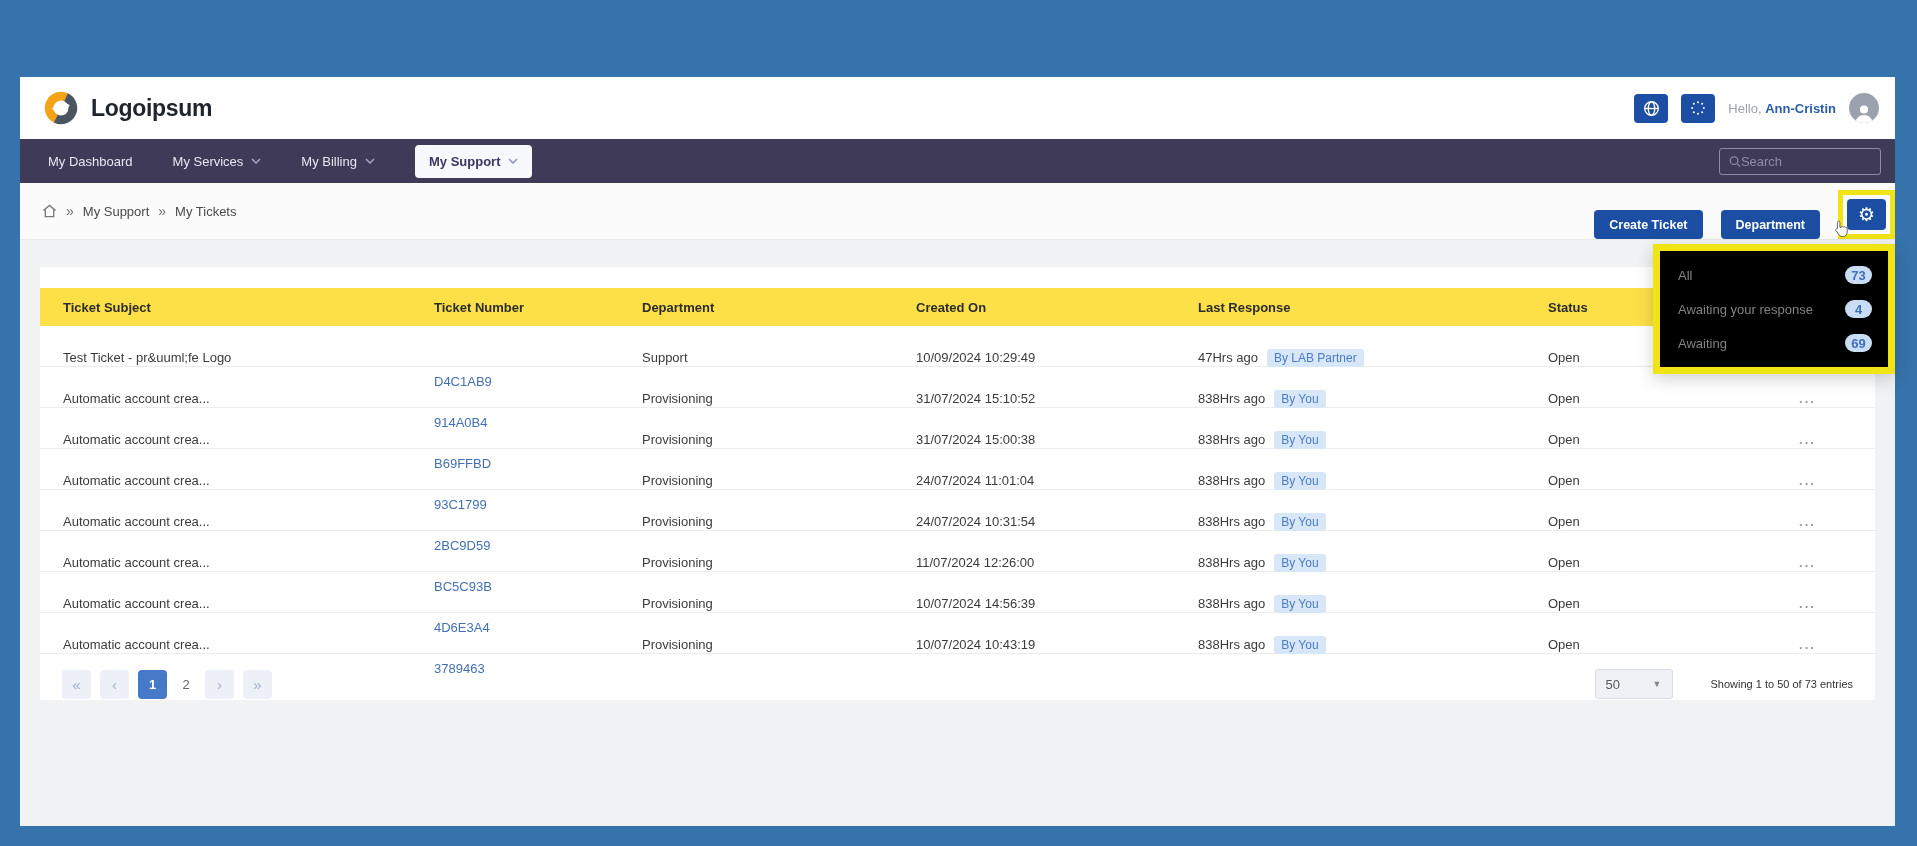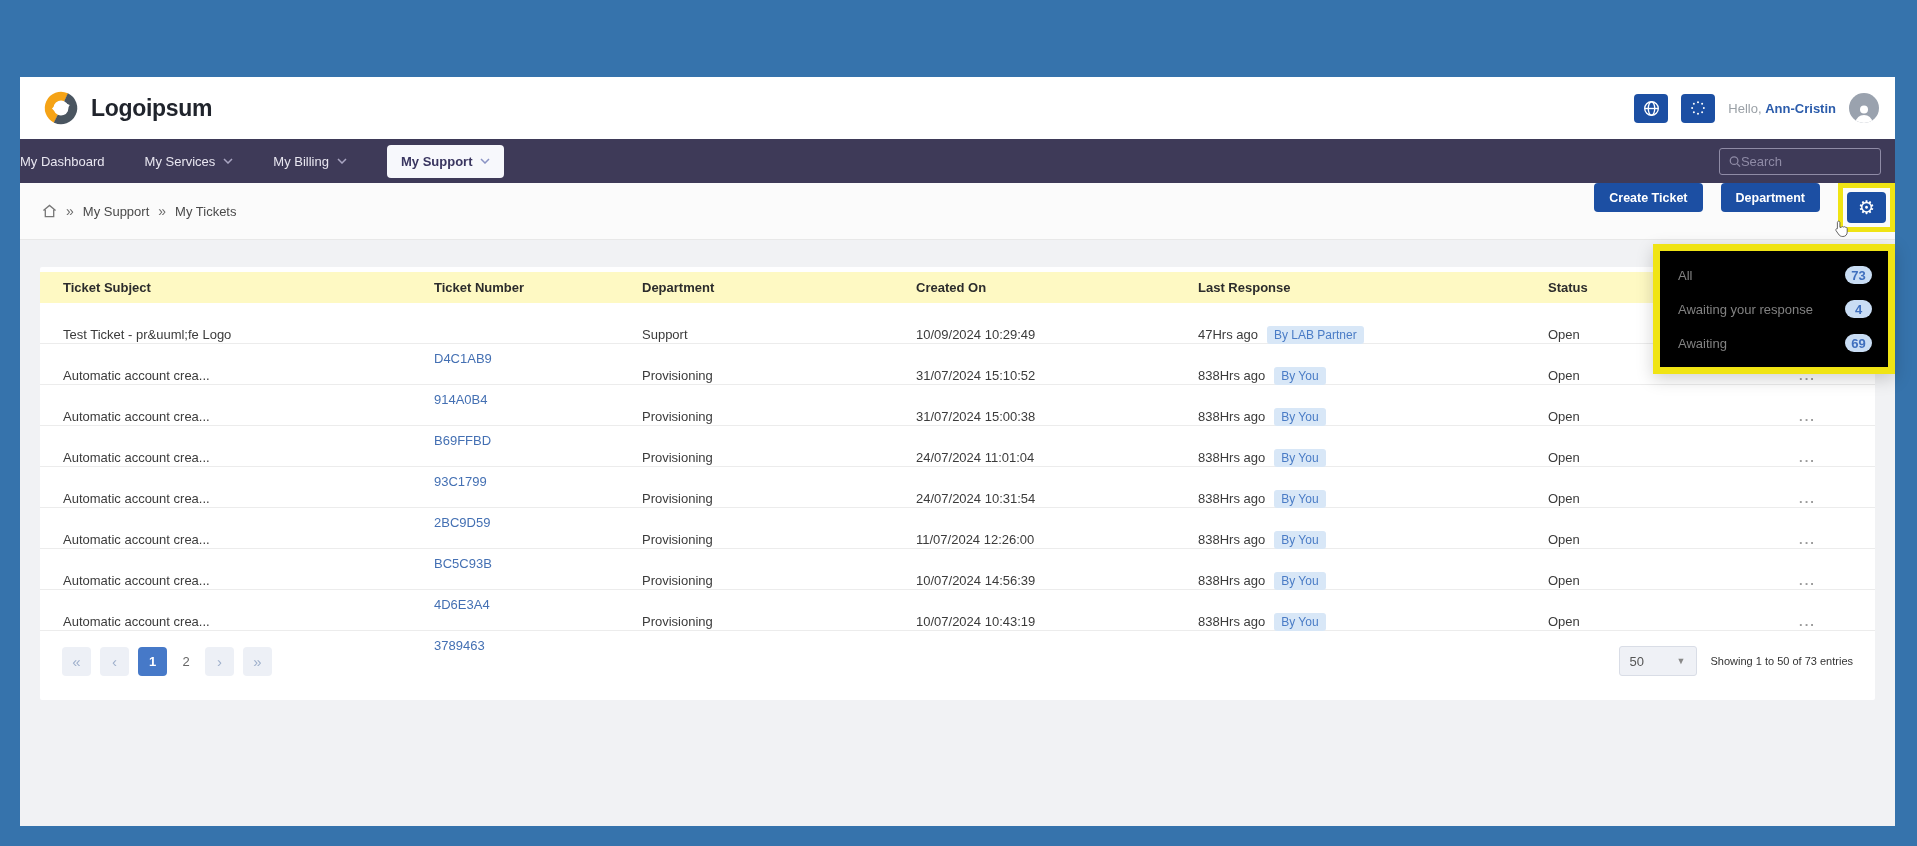--- a/index.html
+++ b/index.html
@@ -12,58 +12,58 @@
   .app-header { position:absolute; left:0; top:0; width:100%; height:62px; background:#fff; }
   .brand { position:absolute; left:22px; top:12px; display:flex; align-items:center; gap:11px; }
   .brand-name { font-size:23px; font-weight:bold; color:#20242c; letter-spacing:-0.3px; }
   .header-right { position:absolute; right:16px; top:16px; height:30px; display:flex; align-items:center; gap:13px; }
   .icon-btn { width:34px; height:29px; border:none; border-radius:4px; background:#1C4FA3; display:flex; align-items:center; justify-content:center; cursor:pointer; }
   .greeting { font-size:13px; color:#9aa0a6; white-space:nowrap; }
   .greeting b { color:#2b5cab; }
   .avatar { width:30px; height:30px; border-radius:50%; background:#9aa2ae; display:flex; align-items:flex-end; justify-content:center; overflow:hidden; cursor:pointer; }
 
   
-  .main-nav { position:absolute; top:62px; left:0; width:100%; height:44px; background:#3E3A58; display:flex; align-items:center; gap:40px; }
+  .main-nav { position:absolute; top:62px; left:0; width:100%; height:44px; background:#3E3A58; display:flex; align-items:center; padding-left:28px; gap:40px; }
   .nav-item { font-size:13px; color:#E8E6F0; display:flex; align-items:center; gap:8px; cursor:pointer; white-space:nowrap; }
   .nav-item .chev { color:#A9A5C2; display:flex; }
   .nav-item.active { background:#F7F8FC; color:#3A3660; font-weight:bold; padding:9px 14px; border-radius:4px; }
   .nav-item.active .chev { color:#8a93c4; }
   .nav-search { position:absolute; right:14px; top:9px; width:162px; height:27px; border:1px solid #8F8BA6; border-radius:3px; display:flex; align-items:center; padding:0 9px; }
   .nav-search input { background:transparent; border:none; outline:none; font-size:13px; color:#d7d5e1; width:100%; font-family:inherit; }
   .nav-search input::placeholder { color:#8F8BA6; }
 
   
   .toolbar { position:absolute; top:106px; left:0; width:100%; height:57px; background:#FBFBFB; border-bottom:1px solid #e8e8e8; }
   .breadcrumb { position:absolute; left:22px; top:0; height:100%; display:flex; align-items:center; gap:9px; font-size:13px; color:#4a4a4a; }
   .crumb { cursor:pointer; }
   .crumb-sep { color:#6b6b6b; font-size:14px; }
-  .toolbar-actions { position:absolute; right:0; top:0; height:100%; display:flex; align-items:flex-start; gap:18px; }
+  .toolbar-actions { position:absolute; right:0; top:0; height:100%; display:flex; align-items:flex-end; gap:18px; }
   .btn-primary { background:#1C4FA3; color:#fff; font-size:12.5px; font-weight:bold; border:none; border-radius:4px; height:29px; padding:0 15px; cursor:pointer; font-family:inherit; white-space:nowrap; }
   .gear-highlight { border:5px solid #F0E414; padding:4px; background:#FBFBFB; display:flex; }
   .gear-btn { width:39px; height:31px; border:none; border-radius:4px; background:#1C4FA3; color:#fff; display:flex; align-items:center; justify-content:center; cursor:pointer; }
   .gear-glyph { font-family:"DejaVu Sans",sans-serif; font-size:19px; line-height:1; }
 
   
   .content { position:absolute; top:163px; left:0; width:100%; bottom:0; background:#F1F2F4; }
   .card { position:absolute; left:20px; right:20px; top:27px; height:433px; background:#fff; border-radius:2px; padding-top:5px; }
 
   .t-row { display:grid; grid-template-columns:394px 208px 274px 282px 350px 192px 1fr; align-items:center; height:41px; border-bottom:1px solid #ECECEC; font-size:13px; color:#3b3b3b; }
-  .t-head { height:31px; background:#fef9c3; font-weight:bold; color:#2c2c2c; border-bottom:none; }
+  .t-head { height:38px; background:#fde047; font-weight:bold; color:#2c2c2c; border-bottom:none;margin-top:16px; }
   .t-row > div:first-child { padding-left:23px; }
   .num { color:#4470B3; cursor:pointer;margin-top:48px; }
   .resp-cell { display:flex; align-items:center; }
   .resp-badge { background:#D8E7F7; color:#4A7CC6; font-size:12px; padding:2px 7px; border-radius:3px; margin-left:9px; white-space:nowrap; }
   .actions-cell { text-align:center; color:#9a9a9a; letter-spacing:2px; font-weight:bold; cursor:pointer; }
 
   .pager-row { display:flex; align-items:center; justify-content:space-between; height:60px; padding:0 22px; }
   .pager { display:flex; align-items:center; gap:9px; }
   .pg-btn { width:29px; height:29px; border-radius:4px; background:#EDF0F6; color:#9FB0CC; border:none; font-size:15px; display:flex; align-items:center; justify-content:center; cursor:pointer; font-family:inherit; }
   .pg-btn.active { background:#4679C8; color:#fff; font-weight:bold; font-size:13px; }
   .pg-plain { background:transparent; color:#666; width:20px; font-size:13px; }
-  .pager-right { display:flex; align-items:center; gap:14px; }
+  .pager-right { display:flex; align-items:center; gap:38px; }
   .size-select { width:78px; height:30px; background:#EFF1F6; border:1px solid #D9DDE6; border-radius:3px; display:flex; align-items:center; justify-content:space-between; padding:0 10px; font-size:13px; color:#555; cursor:pointer; }
   .size-caret { font-size:9px; color:#888; }
   .summary { font-size:11px; color:#333; }
 
   
   .filter-panel { position:absolute; right:0; top:167px; width:242px; background:#000000; border:7px solid #F0E414; box-shadow:0 5px 16px rgba(0,0,0,0.18); z-index:30; padding:7px 0; }
   .filter-item { display:flex; align-items:center; justify-content:space-between; padding:8px 16px 8px 18px; font-size:13px; color:#828282; cursor:pointer; }
   .count-badge { background:#C9DDF4; color:#3F6FBE; font-size:13px; font-weight:bold; min-width:27px; height:18px; border-radius:9px; display:flex; align-items:center; justify-content:center; padding:0 5px; }
 
   .cursor { position:absolute; left:1813px; top:143px; z-index:40; }

